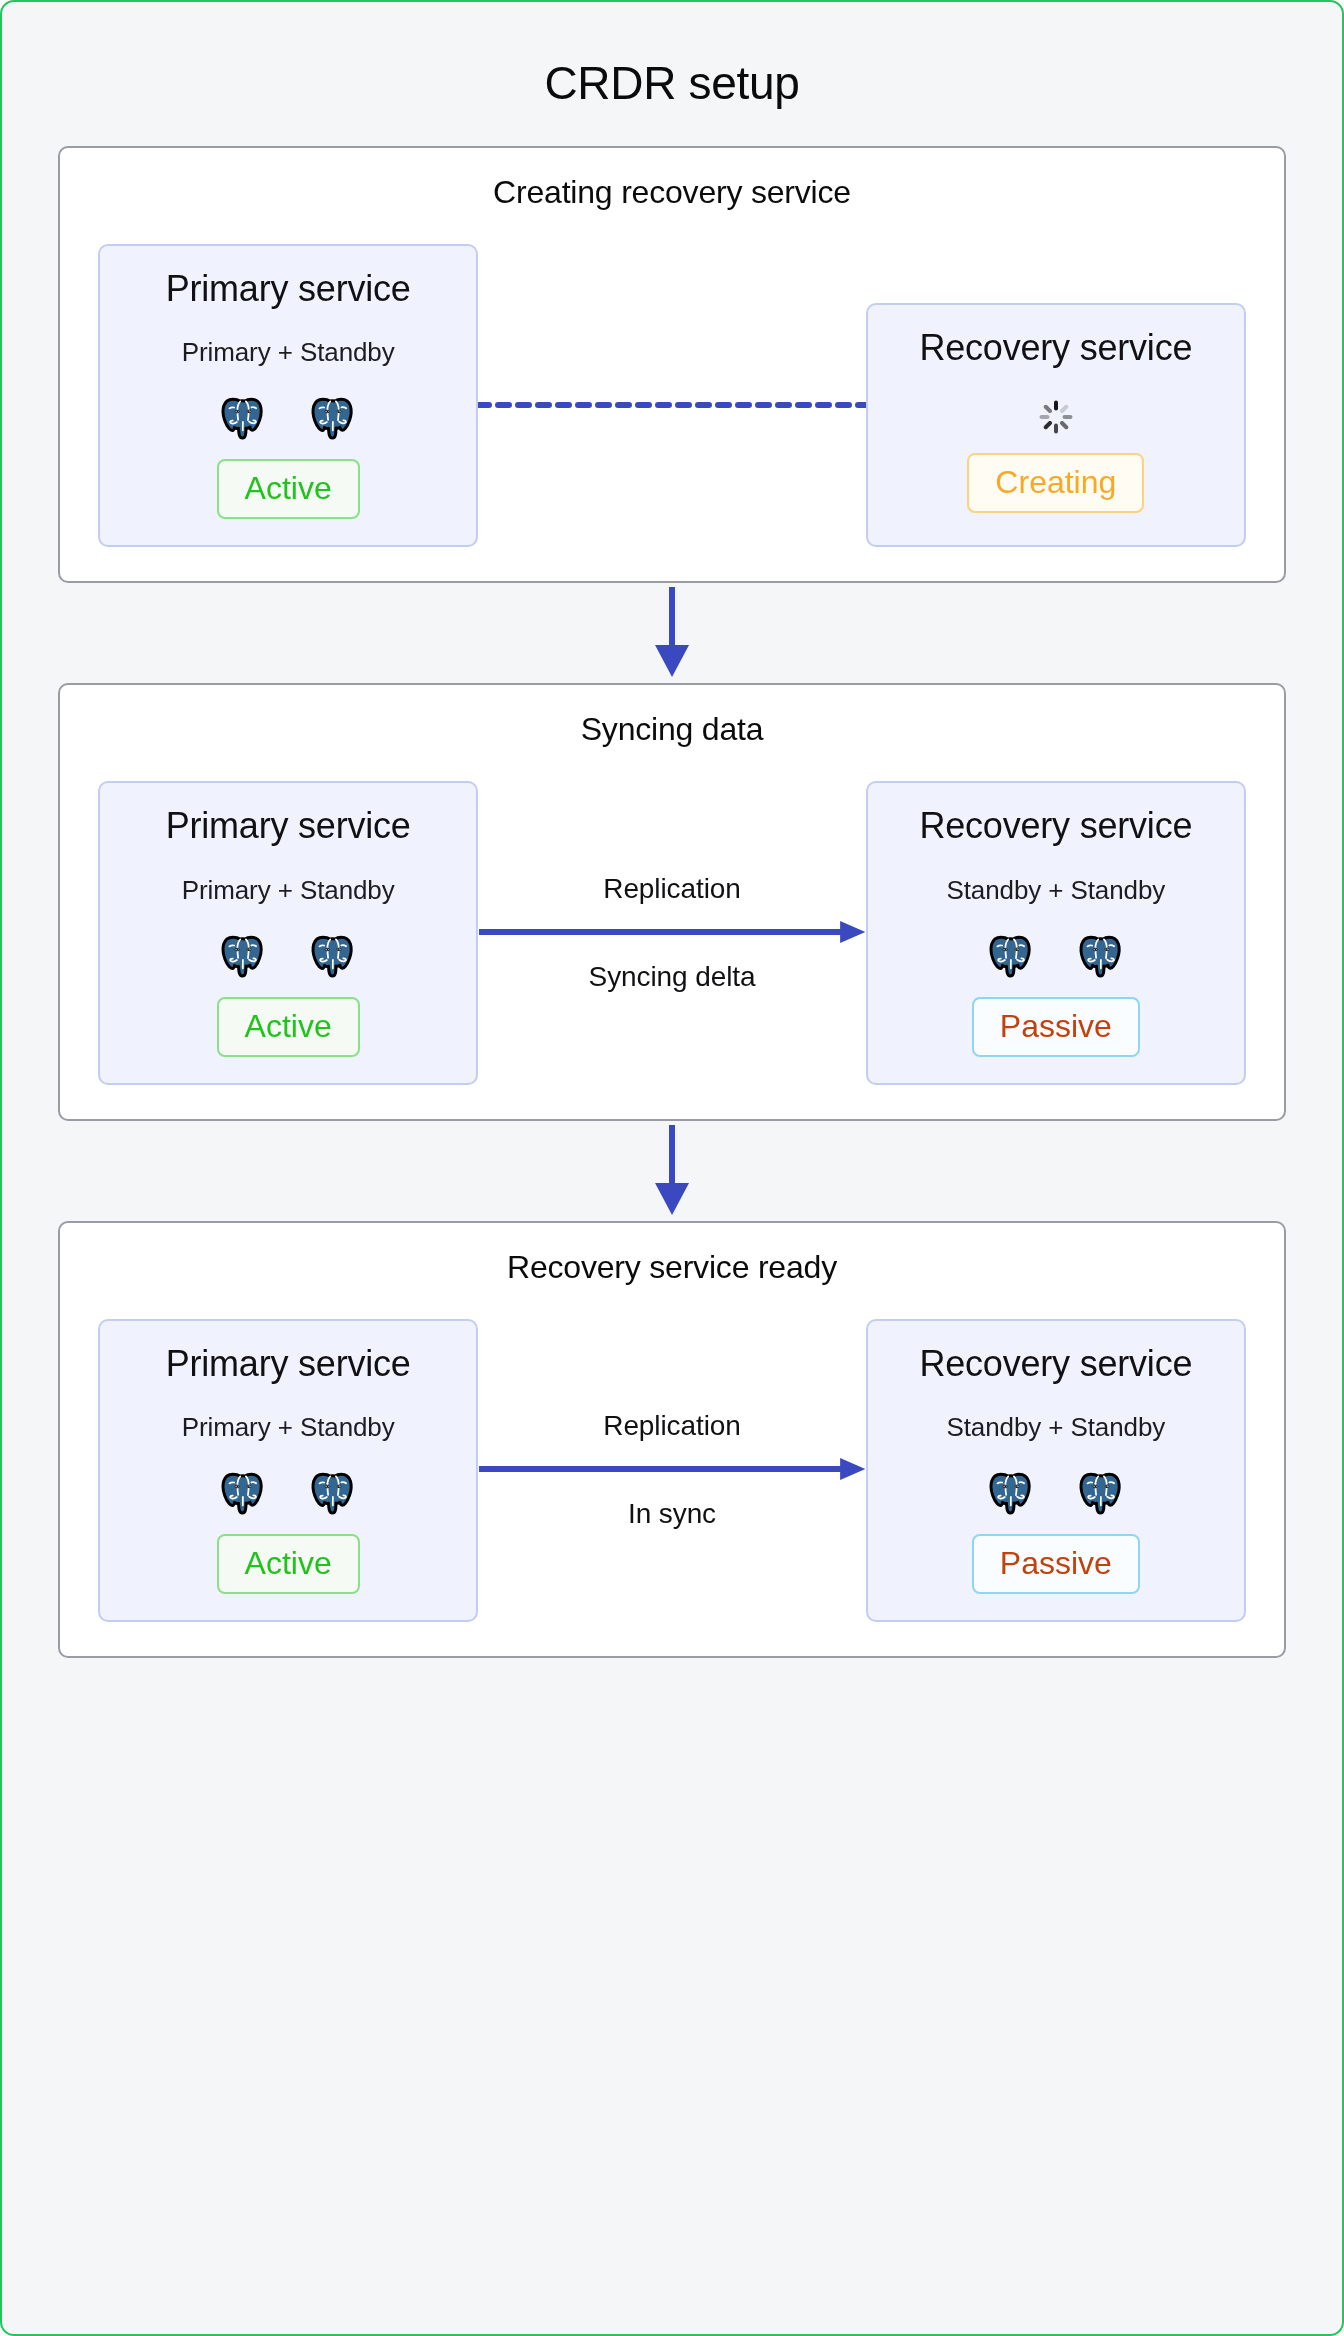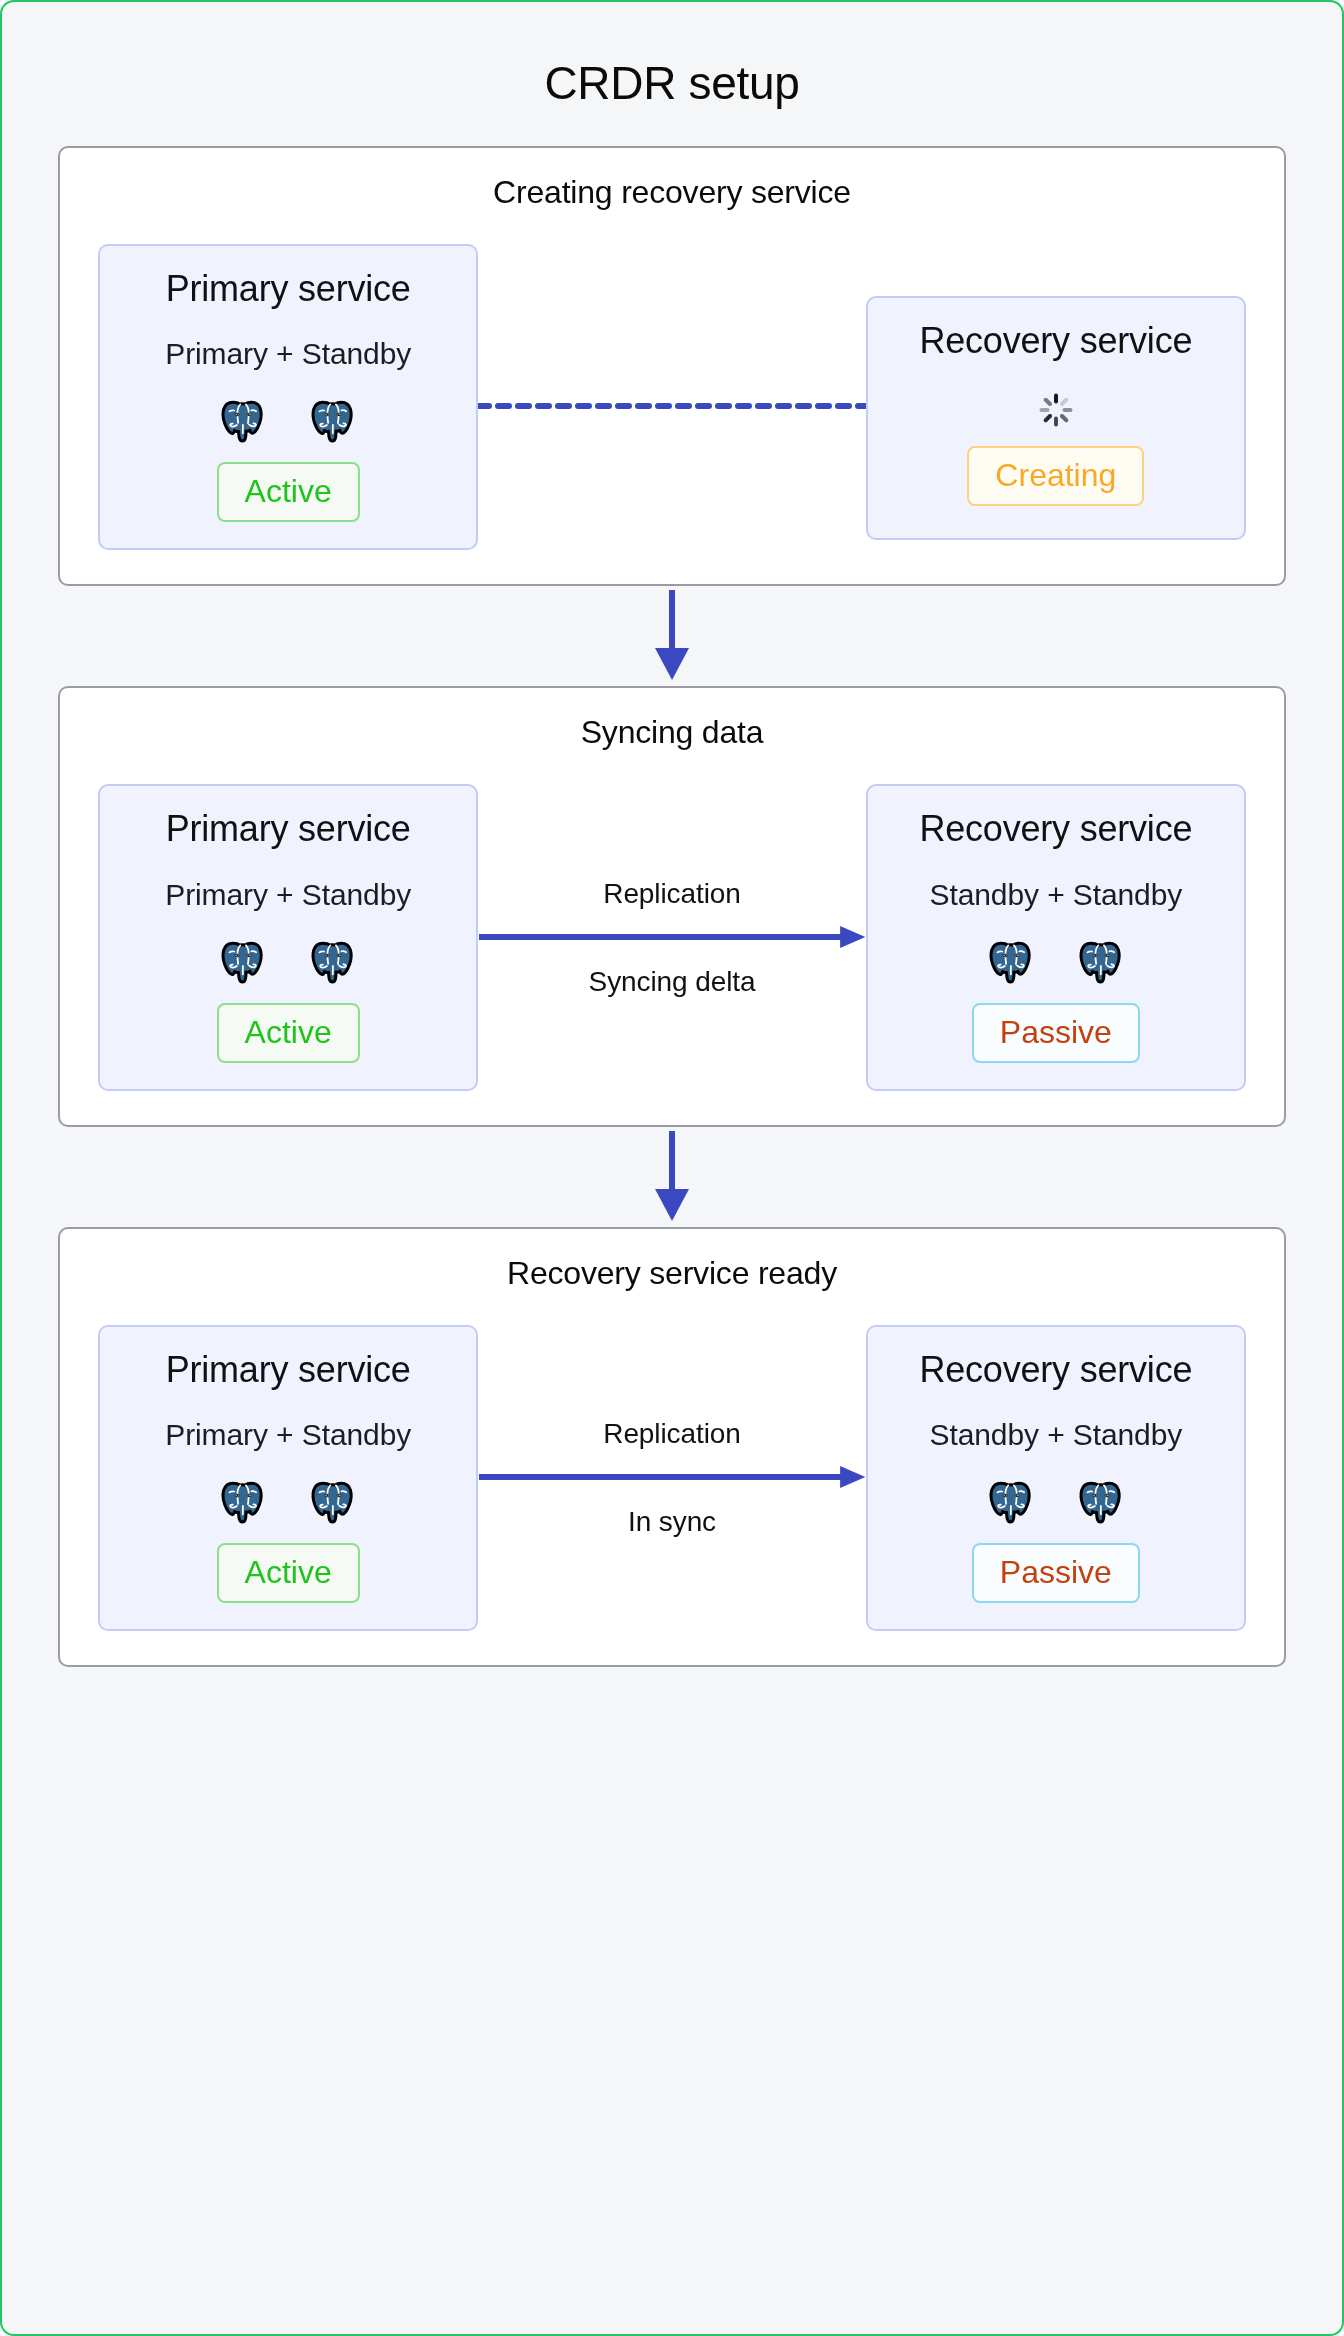--- a/index.html
+++ b/index.html
@@ -57,21 +57,21 @@
     font-weight: 400;
     color: #0b0b0c;
     letter-spacing: -0.2px;
     padding-top: 28px;
     line-height: 1;
   }
 
   .panel-body {
     position: relative;
     display: flex;
-    align-items: center;
+    align-items: flex-end;
     justify-content: space-between;
     padding: 36px 38px 34px 38px;
   }
 
   
   .svc {
     box-sizing: border-box;
     width: 392px;
     background: #f0f3fd;
     border: 2px solid #c3cdf2;
@@ -81,21 +81,21 @@
   }
   .svc-name {
     font-size: 36px;
     font-weight: 400;
     color: #111114;
     line-height: 1.15;
     letter-spacing: -0.2px;
   }
   .svc-sub {
     margin-top: 28px;
-    font-size: 30px;
+    font-size: 26px;
     font-weight: 400;
     color: #1d1d21;
     letter-spacing: -0.1px;
   }
 
   .nodes {
     margin-top: 22px;
     display: flex;
     justify-content: center;
     gap: 34px;

